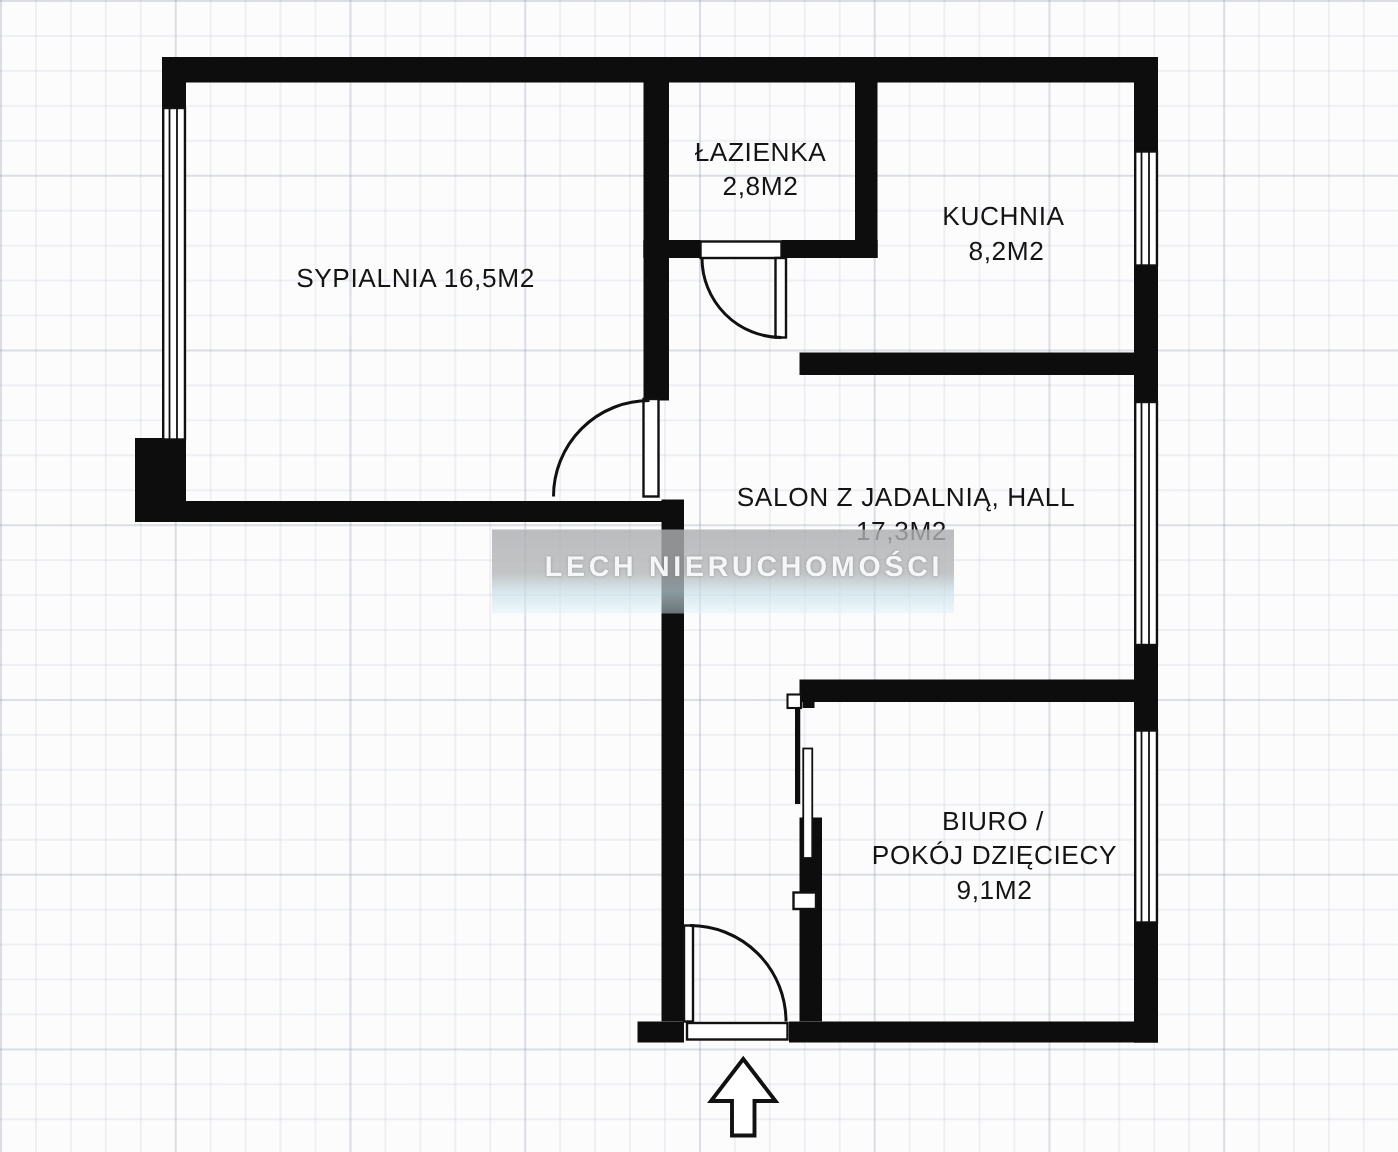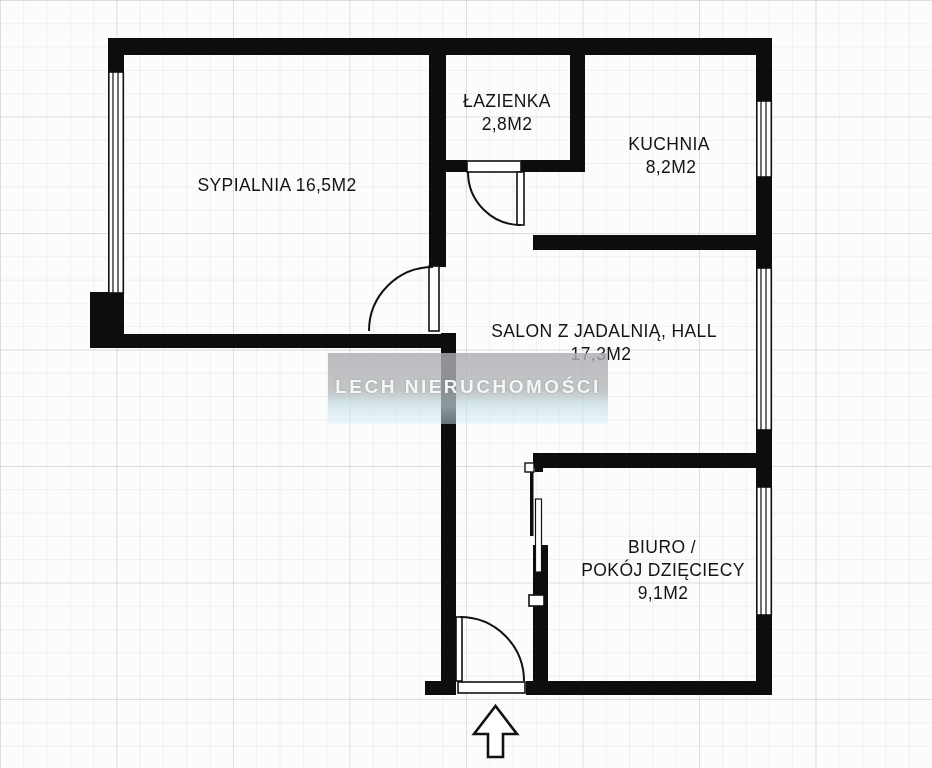--- a/index.html
+++ b/index.html
@@ -16,27 +16,27 @@
       linear-gradient(to right, rgba(120,130,155,0.10) 1px, transparent 1px),
       linear-gradient(to bottom, rgba(120,130,155,0.10) 1px, transparent 1px);
     background-size:116.5px 116.5px,116.5px 116.5px,23.3px 23.3px,23.3px 23.3px;
   }
   svg.plan{position:absolute;inset:0;z-index:1;}
   .room-label{
     font-family:"Liberation Sans", sans-serif;
     font-size:17.5px;fill:#141414;letter-spacing:0.4px;
   }
   .watermark{
-    position:absolute;left:328px;top:353px;width:280px;height:71px;z-index:2;
+    position:absolute;left:328px;top:353px;width:280px;height:56px;z-index:2;
     background:linear-gradient(180deg,
       rgba(173,174,177,0.82) 0%,
       rgba(178,181,183,0.78) 52%,
       rgba(197,222,230,0.68) 74%,
       rgba(221,242,249,0.45) 100%);
-    display:flex;align-items:center;justify-content:center;
+    display:flex;align-items:center;justify-content:center;padding-left:28px;
   }
   .watermark span{
     font-weight:bold;font-size:19px;letter-spacing:2.5px;white-space:nowrap;
     color:rgba(253,254,254,0.92);
     text-shadow:0 0 2px rgba(110,116,122,0.55);
     transform:translateY(-2px);
   }
 </style>
 </head>
 <body>

